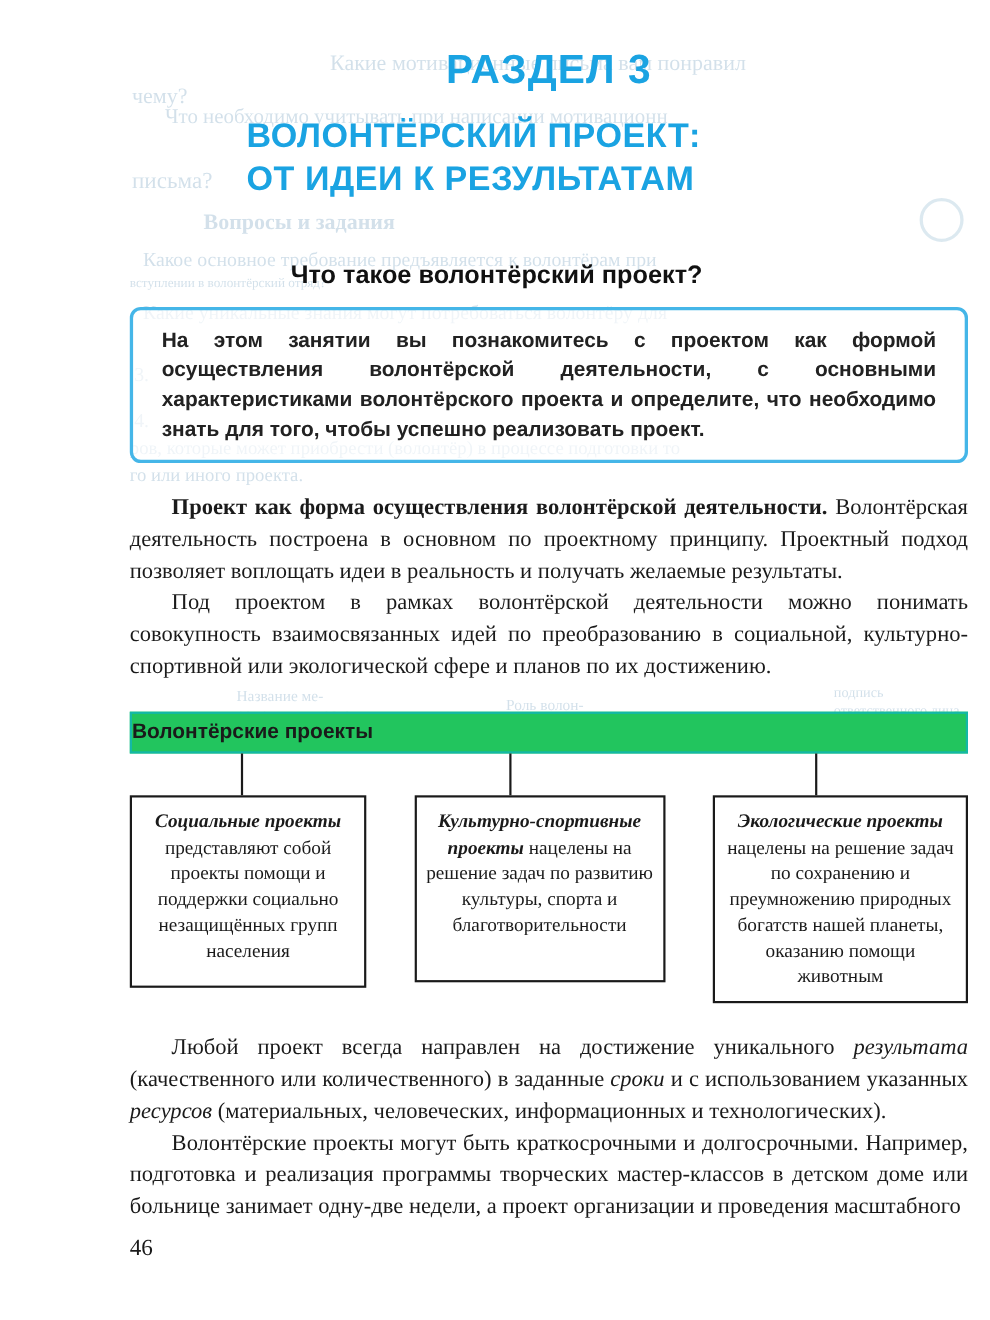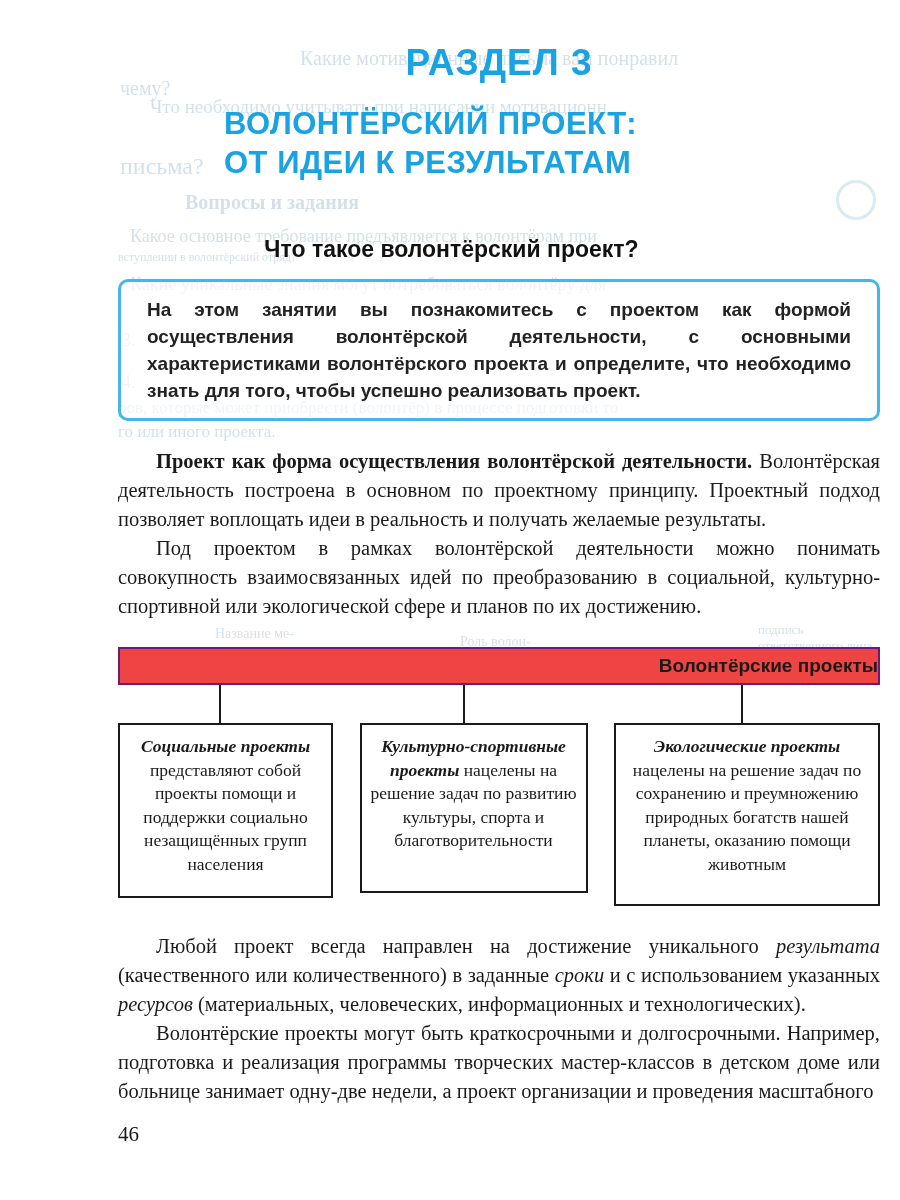--- a/index.html
+++ b/index.html
@@ -38,51 +38,51 @@
     line-height:27px;text-align:justify;color:#222;background:rgba(255,255,255,.65);
   }
   .body-p{
     margin:0;font-size:20.5px;line-height:29px;text-align:justify;text-indent:38px;
   }
   .body-p.first{margin-top:26px;}
   .body-p .lead{font-weight:700;font-style:normal;}
   .body-p i{font-style:italic;}
   .diagram{margin-top:26px;}
   .diag-root{
-    border:2px solid #701a75;background:#ef4444;text-align:right;
+    border:2px solid #14b8a6;background:#22c55e;text-align:left;
     font-family:"Liberation Sans",sans-serif;font-weight:700;font-size:19px;
     padding:6px 0;
   }
   .diag-connectors{position:relative;height:38px;}
   .conn{position:absolute;top:0;width:2px;height:38px;background:#1a1a1a;}
   .conn.c1{left:101px;} .conn.c2{left:345px;} .conn.c3{left:623px;}
   .diag-row{display:flex;justify-content:space-between;align-items:flex-start;}
   .diag-box{
     border:2px solid #1a1a1a;background:#ffffff;box-sizing:border-box;
     padding:10px 8px;text-align:center;font-size:17.5px;line-height:23.5px;
   }
   .diag-box .box-lead{font-weight:700;font-style:italic;}
   .diag-box.b1{width:215px;min-height:175px;}
   .diag-box.b2{width:228px;min-height:170px;}
-  .diag-box.b3{width:266px;min-height:183px;}
+  .diag-box.b3{width:232px;min-height:183px;}
   .page-number{
     position:absolute;left:118px;top:1122px;z-index:1;font-size:21px;color:#1a1a1a;
   }
 </style>
 </head>
 <body>
 
 <div class="page">
 
   <div class="bt-layer">
     <div class="bt-circle"></div>
   <div class="bt" style="left: 300px; top: 46px; font-size: 20px;">Какие мотивационные письма вам понравил</div>
       <div class="bt" style="left: 120px; top: 76px; font-size: 20px;">чему?</div>
       <div class="bt" style="left: 150px; top: 96px; font-size: 19px;">Что необходимо учитывать при написании мотивационн</div>
-      <div class="bt" style="left: 120px; top: 152px; font-size: 24px;">письма?</div>
+      <div class="bt" style="left: 120px; top: 152px; font-size: 21px;">письма?</div>
       <div class="bt" style="left: 185px; top: 190px; font-size: 20px; font-weight: 700;">Вопросы и задания</div>
       <div class="bt" style="left: 130px; top: 226px; font-size: 18px;">Какое основное требование предъявляется к волонтёрам при</div>
       <div class="bt" style="left: 118px; top: 250px; font-size: 12px;">вступлении в волонтёрский отряд?</div>
       <div class="bt" style="left: 130px; top: 274px; font-size: 18px;">Какие уникальные знания могут потребоваться волонтёру для</div>
       <div class="bt" style="left: 122px; top: 330px; font-size: 18px;">3.</div>
       <div class="bt" style="left: 122px; top: 372px; font-size: 18px;">4.</div>
       <div class="bt" style="left: 118px; top: 398px; font-size: 17px;">ров, которые может приобрести (волонтёр) в процессе подготовки то</div>
       <div class="bt" style="left: 118px; top: 422px; font-size: 17px;">го или иного проекта.</div>
       <div class="bt" style="left: 124px; top: 645px; font-size: 14px;">№</div>
       <div class="bt" style="left: 150px; top: 645px; font-size: 15px;">Дата</div>

